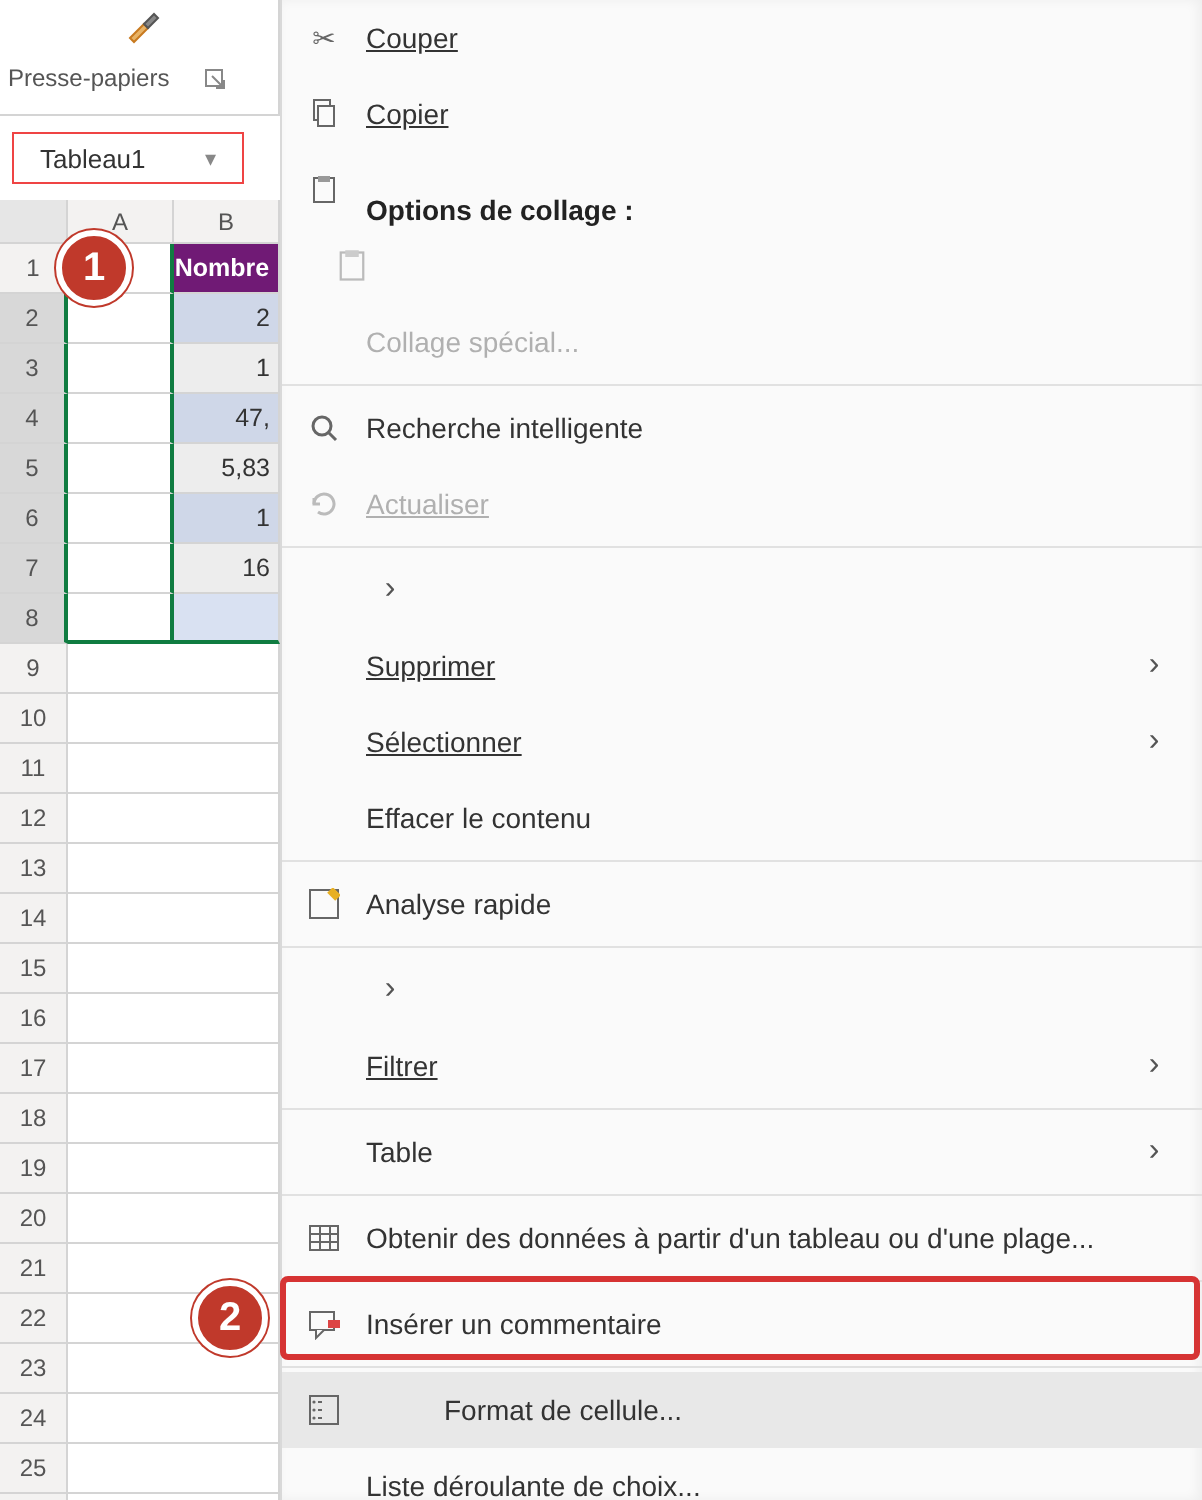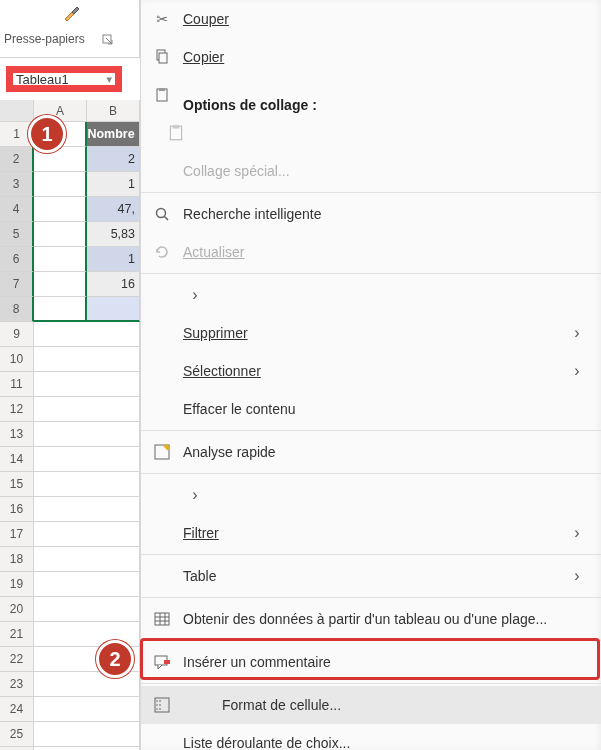--- a/index.html
+++ b/index.html
@@ -5,34 +5,34 @@
   * { box-sizing: border-box; font-family: "Segoe UI", Arial, sans-serif; }
   body { margin: 0; width: 601px; height: 750px; background: #fff; overflow: hidden; position: relative; color:#333; }
 
   
   .ribbon-frag { position:absolute; left:0; top:0; width:140px; height:58px; border-bottom:1px solid #d4d4d4; border-right:1px solid #d4d4d4; }
   .ribbon-frag .brush { position:absolute; left:62px; top:2px; color:#d87a00; }
   .ribbon-frag .label { position:absolute; left:4px; top:32px; font-size:12px; color:#555; }
   .ribbon-frag .launcher { position:absolute; left:102px; top:34px; }
 
   
-  .name-box { position:absolute; left:6px; top:66px; width:116px; height:26px; border:7px solid #ef4444; background:#fff; display:flex; align-items:center; font-size:13px; padding:0 3px; color:#333; }
+  .name-box { position:absolute; left:6px; top:66px; width:116px; height:26px; border:1px solid #ef4444; background:#fff; display:flex; align-items:center; font-size:13px; padding:0 13px; color:#333; }
   .name-box .dd { margin-left:auto; color:#888; font-size:11px; }
 
   
   .sheet { position:absolute; left:0; top:100px; width:140px; }
   .colheads { display:flex; }
   .rowhead { width:34px; height:25px; border:1px solid #d4d4d4; border-top:none; border-left:none; background:#f3f2f1; text-align:center; font-size:12px; color:#555; display:flex; align-items:center; justify-content:center; }
   .rowhead.sel { background:#d8d8d8; border-right:2px solid #107c41; }
   .colhead { width:53px; height:22px; border:1px solid #d4d4d4; border-left:none; border-top:none; background:#f3f2f1; text-align:center; font-size:12px; color:#555; display:flex; align-items:center; justify-content:center; }
   .corner { width:34px; height:22px; border:1px solid #d4d4d4; border-left:none; border-top:none; background:#e6e6e6; }
   .row { display:flex; }
   .cell { width:53px; height:25px; border:1px solid #d4d4d4; border-left:none; border-top:none; font-size:12.5px; display:flex; align-items:center; justify-content:flex-end; padding-right:4px; background:#fff; }
   .cell-a { width:53px; height:25px; border-right:2px solid #107c41; border-bottom:1px solid #d4d4d4; }
-  .header-cell { background:#737373; color:#fff; font-weight:600; justify-content:center; }
+  .header-cell { background:#701a75; color:#fff; font-weight:600; justify-content:center; }
   .band { background:#d9e1f2; }
   .selband { background:#cfd7e8; }
   .selplain { background:#ededed; }
   .lastsel { border-bottom:2px solid #107c41; }
 
   
   .ctx { position:absolute; left:140px; top:0; width:461px; height:750px; background:#fafafa; border-left:1px solid #d9d9d9; box-shadow:-2px 0 6px rgba(0,0,0,0.05) inset; }
   .mi { display:flex; align-items:center; height:38px; padding:0 12px 0 0; font-size:14px; color:#333; }
   .mi .ico { width:42px; display:flex; justify-content:center; color:#666; }
   .mi .lbl { flex:1; }

